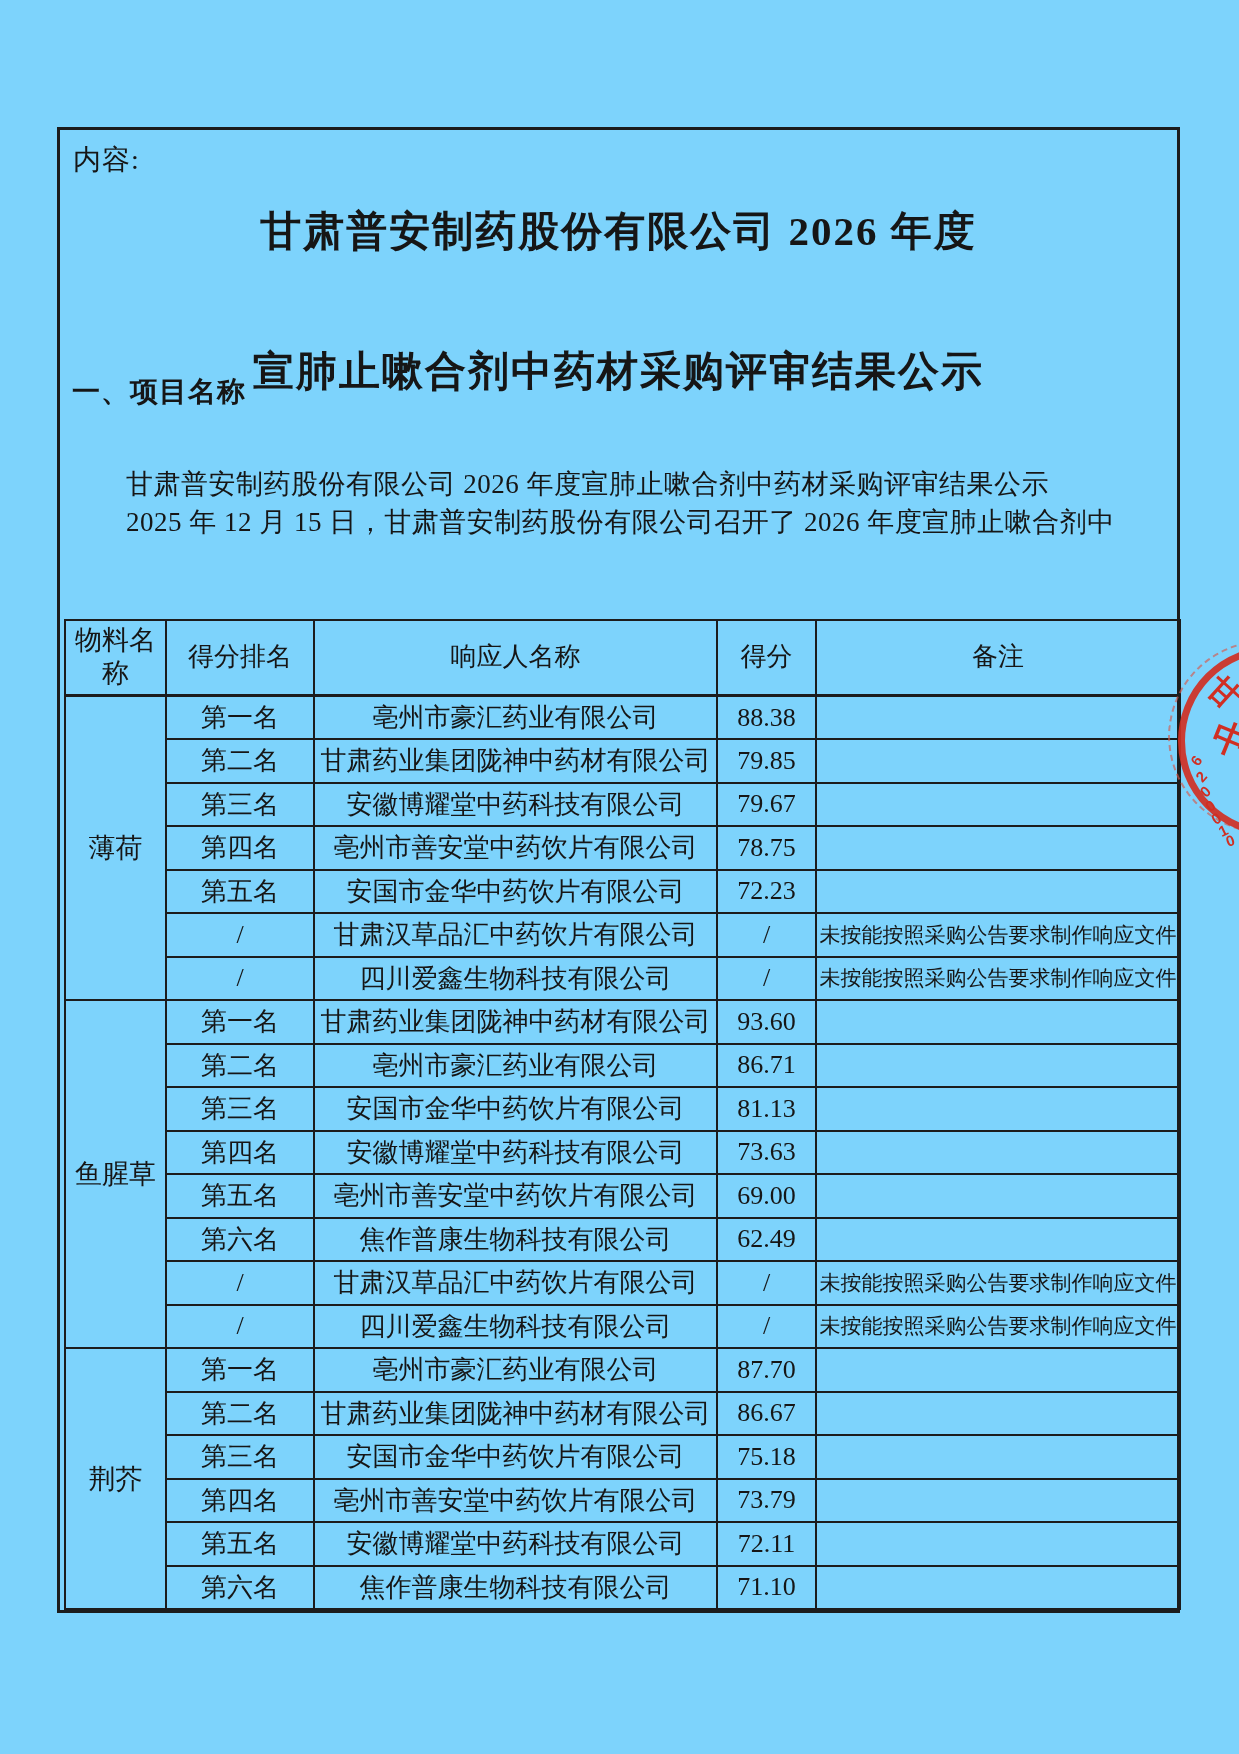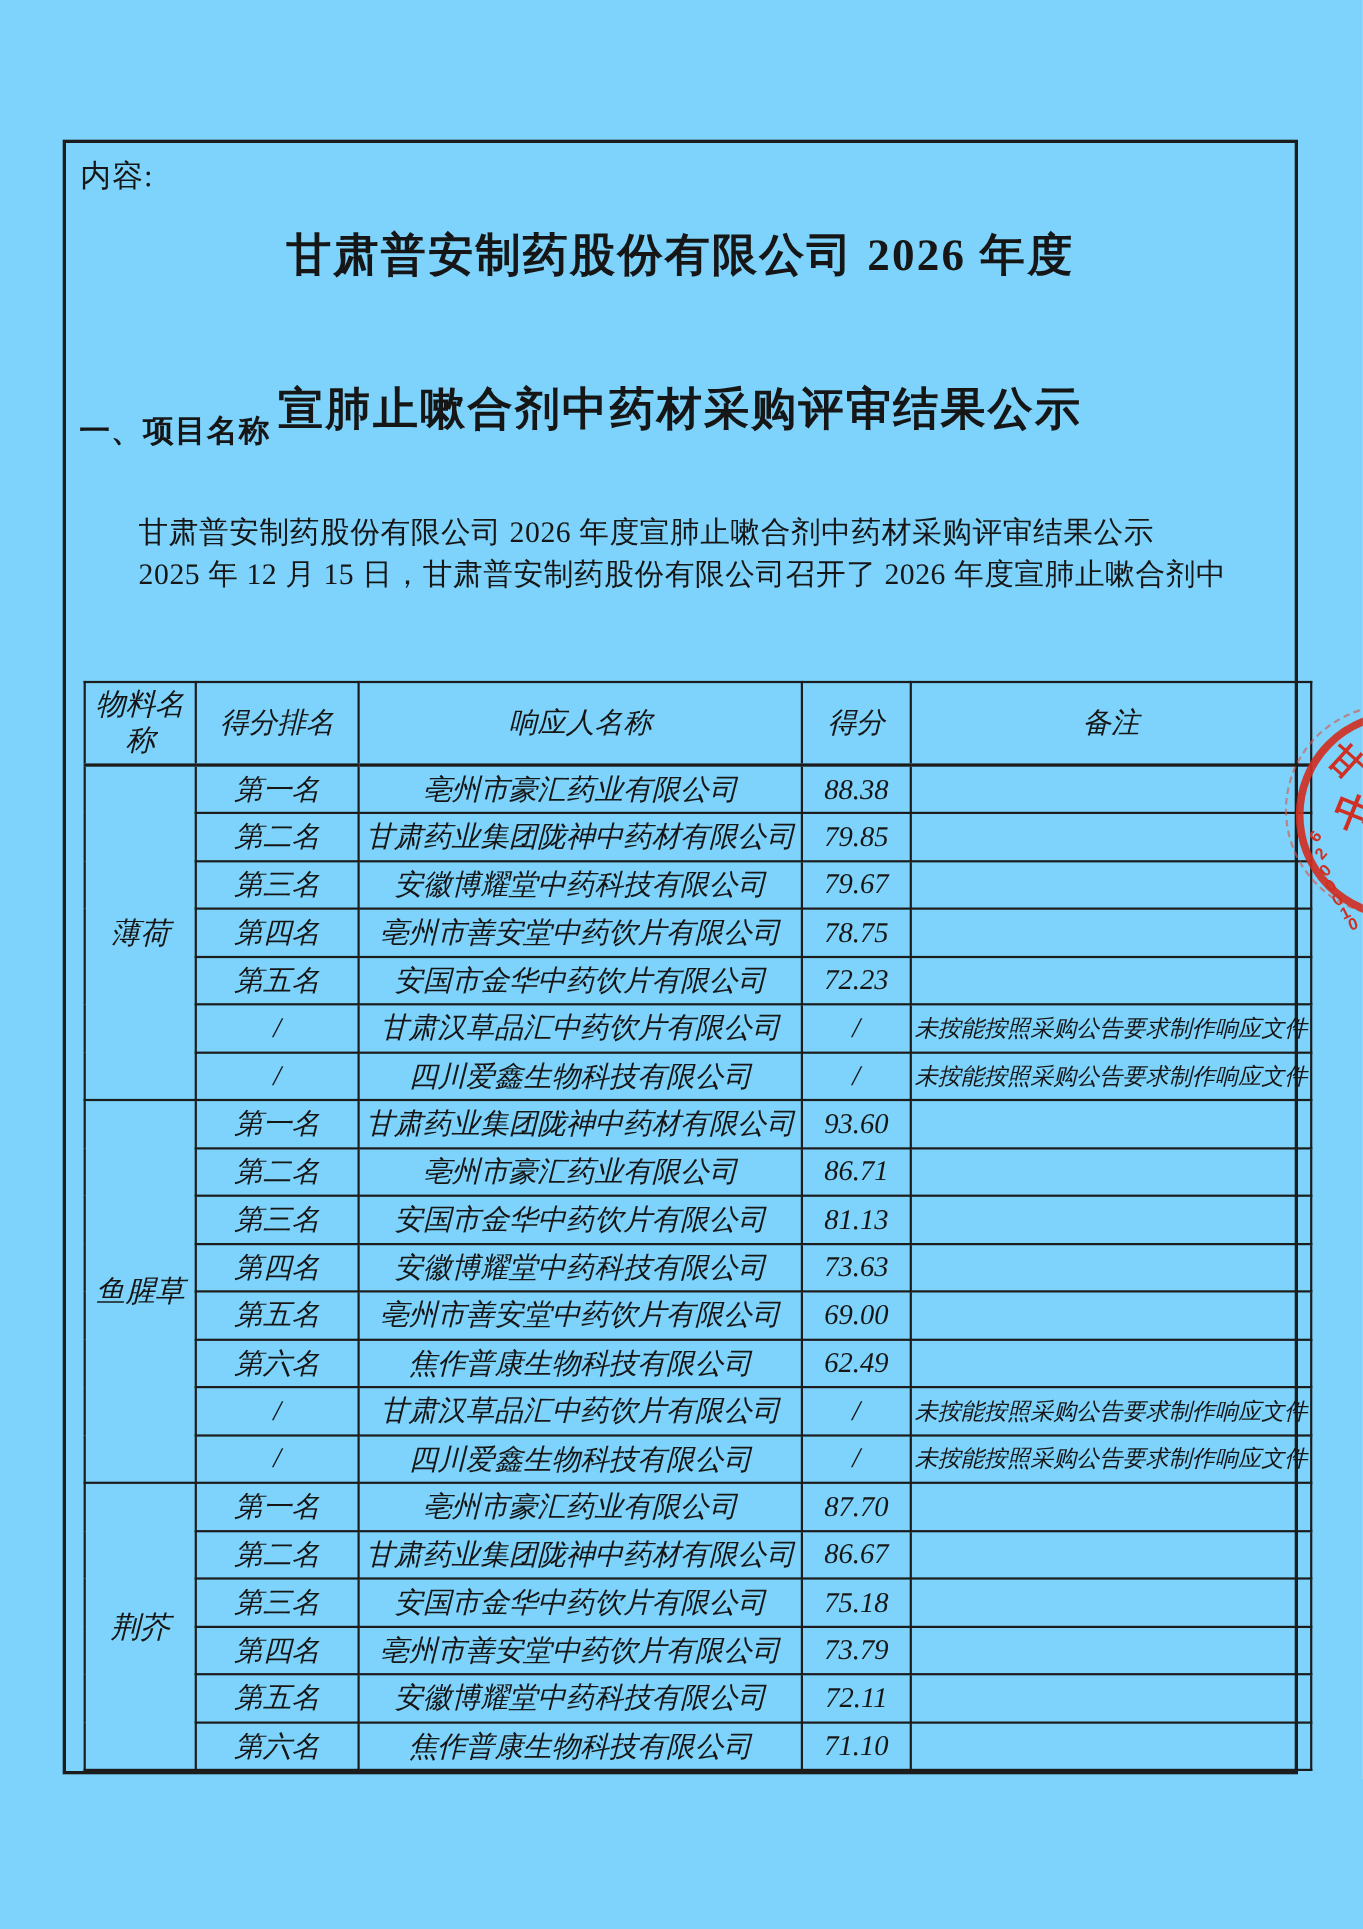--- a/index.html
+++ b/index.html
@@ -26,24 +26,23 @@
   .sec-body{font-size:27px;letter-spacing:0.5px;}
   .indent{padding-left:54px;}
   .h1-pos{top:243px;}
   .p1-pos{top:288px;margin-top:48px;}
   .h2-pos{top:330px;}
   .p2l1-pos{top:374px;text-align:justify;text-justify:inter-character;}
   .p2l2-pos{top:418px;}
 
   
   table.grid{
-    position:absolute;left:16px;right:0;bottom:0;width:100%;
+    position:absolute;left:4px;right:0;bottom:0;width:100%;
     border-collapse:collapse;table-layout:fixed;
     font-size:26px;
-    font-style:italic;
   }
   table.grid td{
     border:2px solid #1c1c1c;box-sizing:border-box;
     text-align:center;vertical-align:middle;
     overflow:hidden;white-space:nowrap;
     padding:0;
   }
   table.grid thead tr{height:76px;}
   table.grid tbody tr{height:43.5px;}
   table.grid thead td{border-bottom:3px solid #1c1c1c;white-space:normal;line-height:1.25;}

